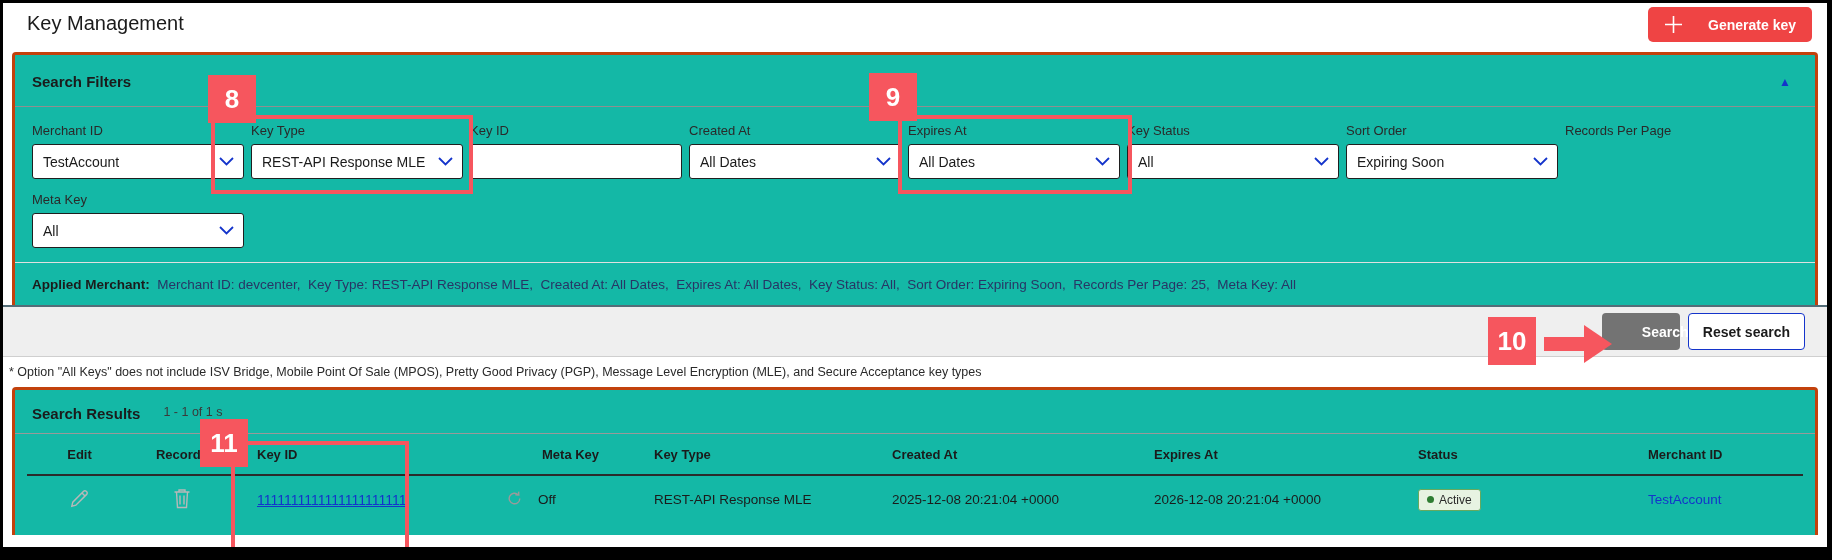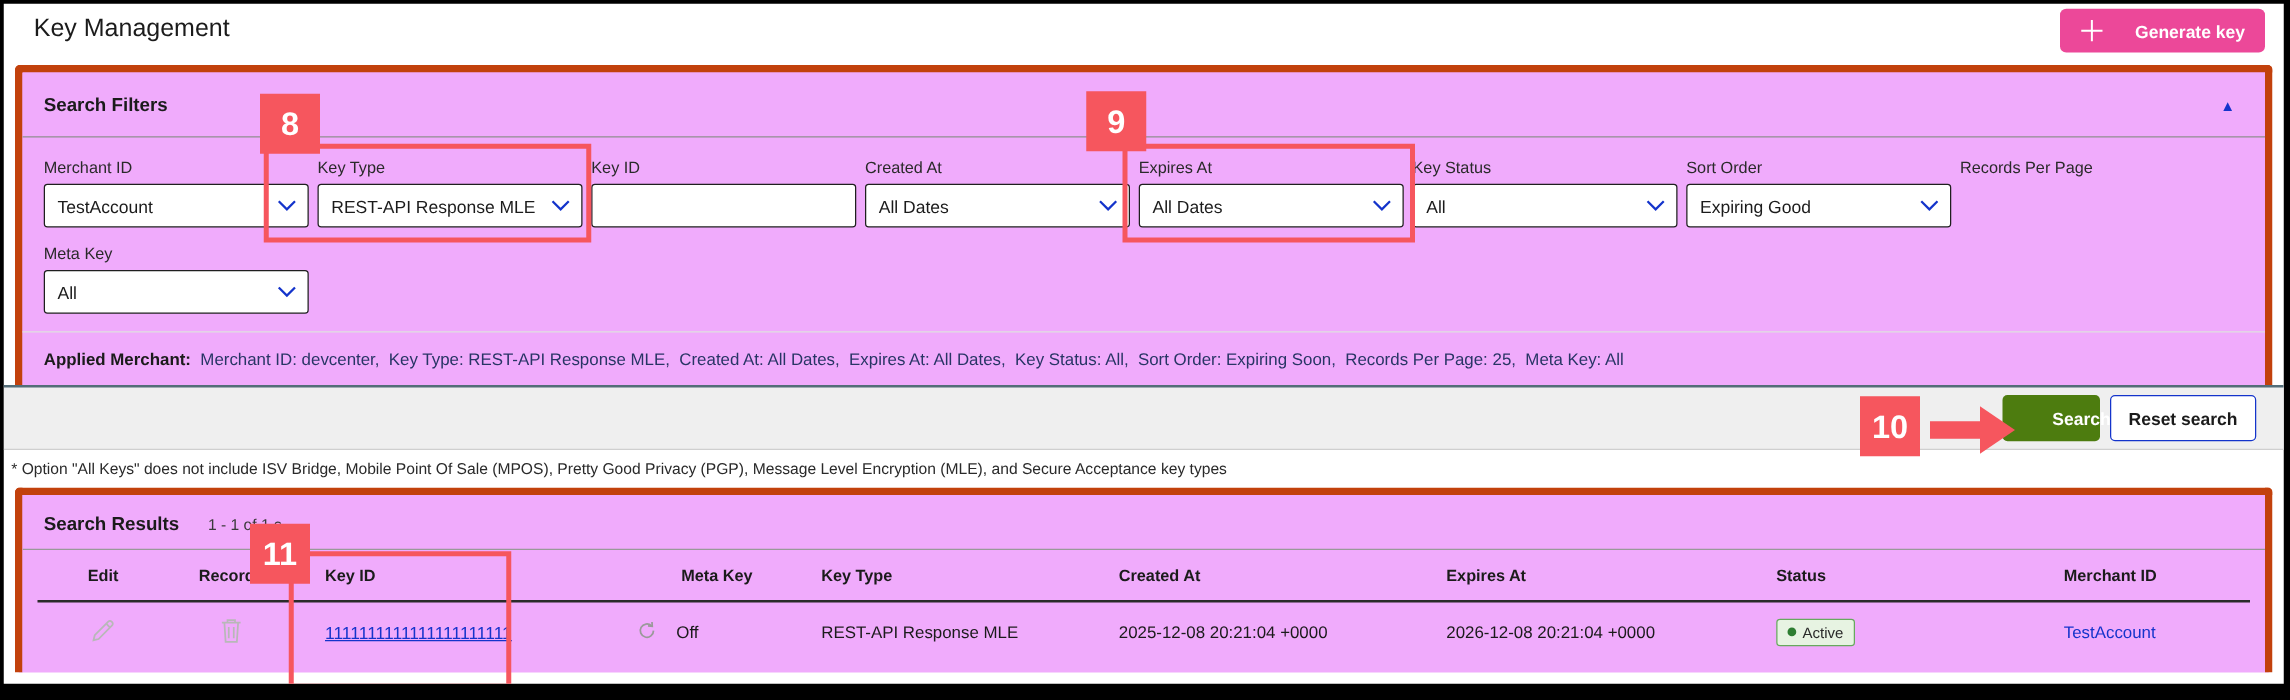--- a/index.html
+++ b/index.html
@@ -3,26 +3,26 @@
 <meta charset="utf-8">
 <style>
   * { margin:0; padding:0; box-sizing:border-box; }
   body { font-family:"Liberation Sans", sans-serif; background:#fff; }
   .frame { width:1832px; height:560px; background:#000; position:relative; }
   .content { position:absolute; left:3px; top:3px; width:1824px; height:544px; background:#fff; overflow:hidden; }
 
   
   .topbar { height:48px; position:relative; }
   .page-title { position:absolute; left:24px; top:9px; font-size:20px; color:#1b1b1b; }
-  .gen-btn { position:absolute; right:15px; top:4px; height:35px; padding:0 16px; background:#ec4899; color:#fff;
+  .gen-btn { position:absolute; right:15px; top:4px; height:35px; padding:0 16px; background:#ef4444; color:#fff;
              border:none; border-radius:5px; font-size:14px; font-weight:bold; display:flex; align-items:center; gap:25px;
              font-family:"Liberation Sans", sans-serif; cursor:pointer; }
 
   
-  .panel { margin:0 9px; border:6px solid #c2410c; border-radius:4px; background:#f0abfc; }
+  .panel { margin:0 9px; border:3px solid #c2410c; border-radius:4px; background:#14b8a6; }
   .panel1 { margin-top:1px; border-bottom:none; border-radius:4px 4px 0 0; }
   .panel1-header { padding:18px 17px 15px; border-bottom:1px solid #8f8f8f; position:relative; }
   .panel-title { font-size:15px; font-weight:bold; color:#1b1b1b; }
   .caret-up { position:absolute; right:24px; top:20px; color:#1434cb; font-size:12px; cursor:pointer; }
 
   
   .filters { padding:16px 17px 0; display:flex; gap:7px; }
   .filters2 { padding:13px 17px 0; display:flex; }
   .field { width:212px; }
   .field-label { font-size:13px; color:#2a2a2a; margin-bottom:6px; display:block; }
@@ -30,30 +30,30 @@
                align-items:center; justify-content:space-between; padding:0 9px 0 10px; cursor:pointer; }
   .field-box .val { font-size:14px; color:#1b1b1b; white-space:nowrap; }
 
   .applied { margin-top:14px; border-top:1px solid #e0e0e0; padding:14px 17px 13px; font-size:13.5px; white-space:pre-wrap; }
   .applied-label { font-weight:bold; color:#1b1b1b; }
   .applied-text { color:#283565; }
 
   
   .graybar { background:#efefef; border-top:2px solid #536d78; border-bottom:1px solid #cfcfcf; height:52px;
              display:flex; align-items:center; justify-content:flex-end; gap:8px; padding-right:22px; position:relative; }
-  .search-btn { width:78px; height:37px; background:#4d7c0f; color:#fff; border:none; border-radius:4px;
+  .search-btn { width:78px; height:37px; background:#737373; color:#fff; border:none; border-radius:4px;
                 font-size:14px; font-weight:bold; font-family:"Liberation Sans", sans-serif; cursor:pointer;padding-left:40px; }
   .reset-btn { height:37px; padding:0 14px; background:#fff; color:#1b1b1b; border:1px solid #1434cb; border-radius:4px;
                font-size:14px; font-weight:bold; font-family:"Liberation Sans", sans-serif; cursor:pointer; }
 
   .footnote { padding:8px 6px 0; font-size:12.5px; color:#2a2a2a; }
 
   
   .panel2 { margin-top:8px; height:148px; border-bottom:none; border-radius:4px 4px 0 0; overflow:hidden; }
-  .panel2-header { padding:15px 17px 11px; border-bottom:1px solid #999; display:flex; align-items:center; }
+  .panel2-header { padding:15px 17px 11px; border-bottom:1px solid #999; display:flex; align-items:flex-start; }
   .count { font-size:12.5px; color:#3a3a3a; margin-left:23px; white-space:pre; }
   .table { padding:0 12px; }
   .thead, .trow { display:grid; grid-template-columns:105px 100px 290px 130px 230px 260px 260px 230px 1fr; align-items:center; }
   .thead { padding:13px 0 12px; border-bottom:2px solid #2b2b2b; }
   .th { font-size:13px; font-weight:bold; color:#1b1b1b; }
   .th.c { text-align:center; }
   .trow { height:47px; }
   .cell { font-size:13.5px; color:#1b1b1b; }
   .cell.c { text-align:center; }
   .icon-btn { background:none; border:none; cursor:pointer; padding:2px; }
@@ -155,21 +155,21 @@
           <span style="display:flex;">
                 <svg width="15" height="9" viewBox="0 0 15 9" fill="none" stroke="#1434cb" stroke-width="1.8">
                   <path d="M1 1l6.5 6.5L14 1"></path>
                 </svg>
               </span>
         </div>
       </div>
       <div class="field">
         <span class="field-label">Sort Order</span>
         <div class="field-box">
-          <span class="val">Expiring Good</span>
+          <span class="val">Expiring Soon</span>
           <span style="display:flex;">
                 <svg width="15" height="9" viewBox="0 0 15 9" fill="none" stroke="#1434cb" stroke-width="1.8">
                   <path d="M1 1l6.5 6.5L14 1"></path>
                 </svg>
               </span>
         </div>
       </div>
       <div class="field">
         <span class="field-label">Records Per Page</span>
       </div>

